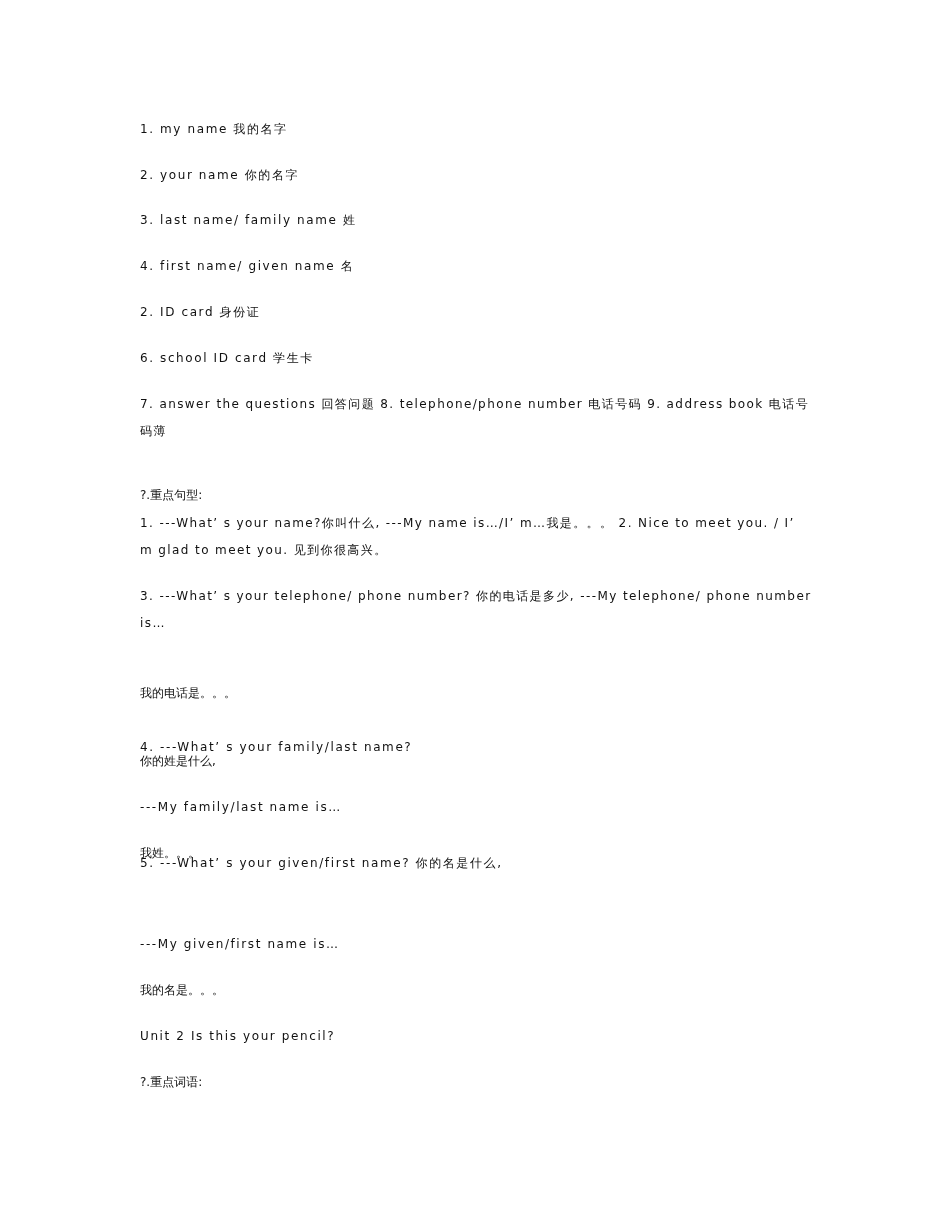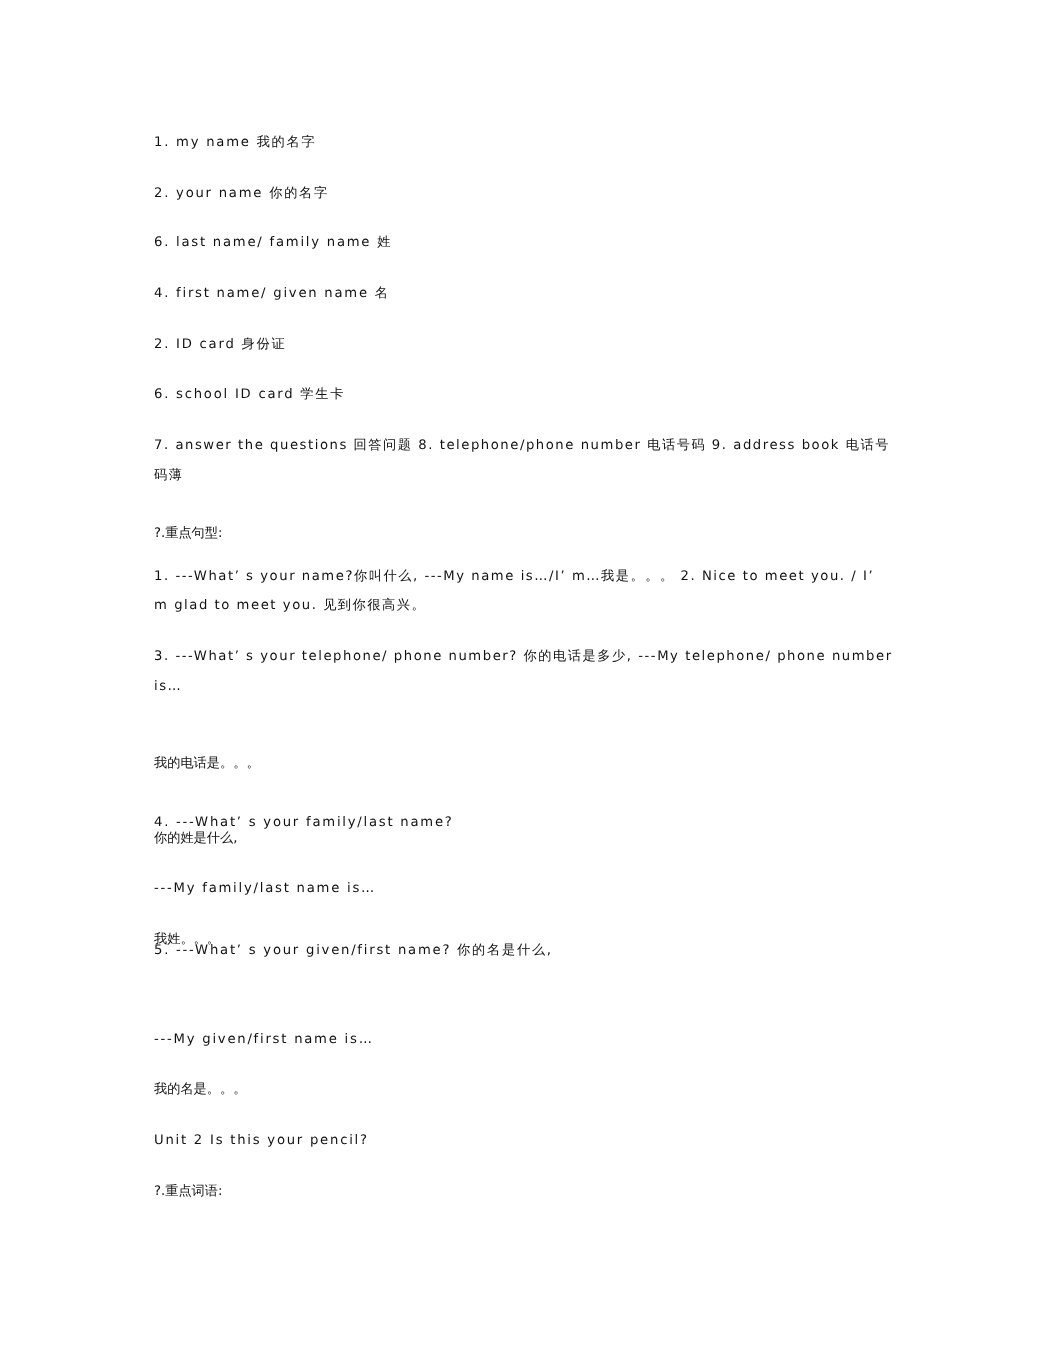--- a/index.html
+++ b/index.html
@@ -9,26 +9,26 @@
     .line { position: absolute; left: 0; font-size: 12px; line-height: 27px; white-space: nowrap; }
     .spaced { letter-spacing: 1.6px; }
     .wrap { white-space: normal; width: 672px; letter-spacing: 1.4px; }
   </style>
 </head>
 <body>
 
 <div class="page">
   <div class="line spaced" style="top:116px">1. my name 我的名字</div>
   <div class="line spaced" style="top:162px">2. your name 你的名字</div>
-  <div class="line spaced" style="top:207px">6. last name/ family name 姓</div>
+  <div class="line spaced" style="top:207px">3. last name/ family name 姓</div>
   <div class="line spaced" style="top:253px">4. first name/ given name 名</div>
   <div class="line spaced" style="top:299px">2. ID card 身份证</div>
   <div class="line spaced" style="top:345px">6. school ID card 学生卡</div>
   <div class="line wrap" style="top:391px">7. answer the questions 回答问题 8. telephone/phone number 电话号码 9. address book 电话号码薄</div>
-  <div class="line" style="top:471px">?.重点句型:</div>
+  <div class="line" style="top:482px">?.重点句型:</div>
   <div class="line wrap" style="top:510px">1. ---What’ s your name?你叫什么, ---My name is…/I’ m…我是。。。 2. Nice to meet you. / I’ m glad to meet you. 见到你很高兴。</div>
   <div class="line wrap" style="top:583px">3. ---What’ s your telephone/ phone number? 你的电话是多少, ---My telephone/ phone number is…</div>
   <div class="line" style="top:680px">我的电话是。。。</div>
   <div class="line spaced" style="top:734px">4. ---What’ s your family/last name?</div>
   <div class="line" style="top:748px">你的姓是什么,</div>
   <div class="line spaced" style="top:794px">---My family/last name is…</div>
   <div class="line" style="top:840px">我姓。。。</div>
   <div class="line spaced" style="top:850px">5. ---What’ s your given/first name? 你的名是什么,</div>
   <div class="line spaced" style="top:931px">---My given/first name is…</div>
   <div class="line" style="top:977px">我的名是。。。</div>

